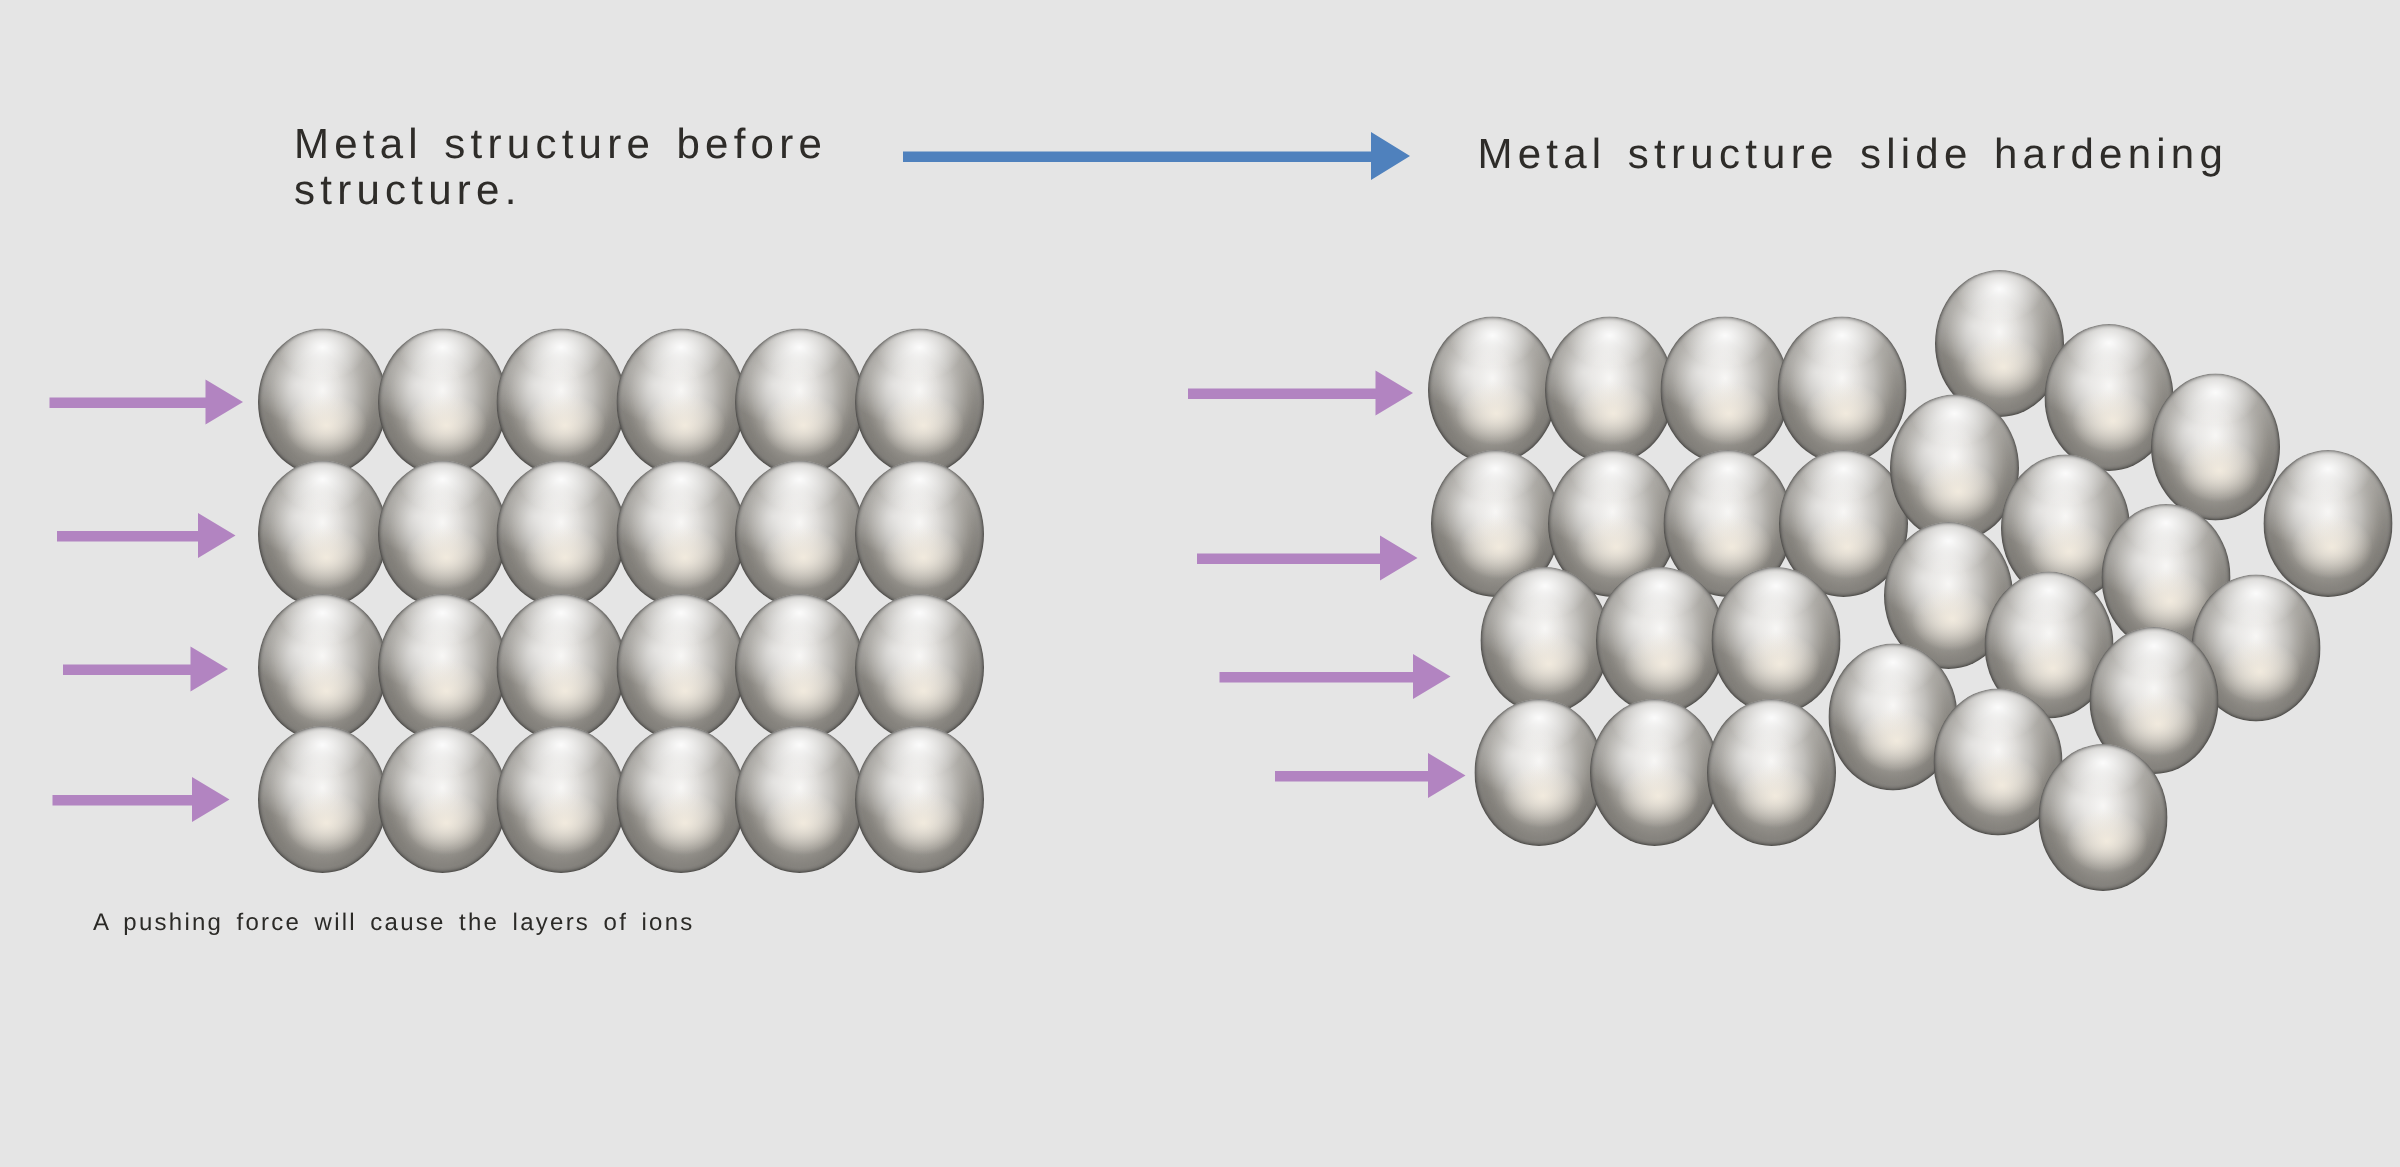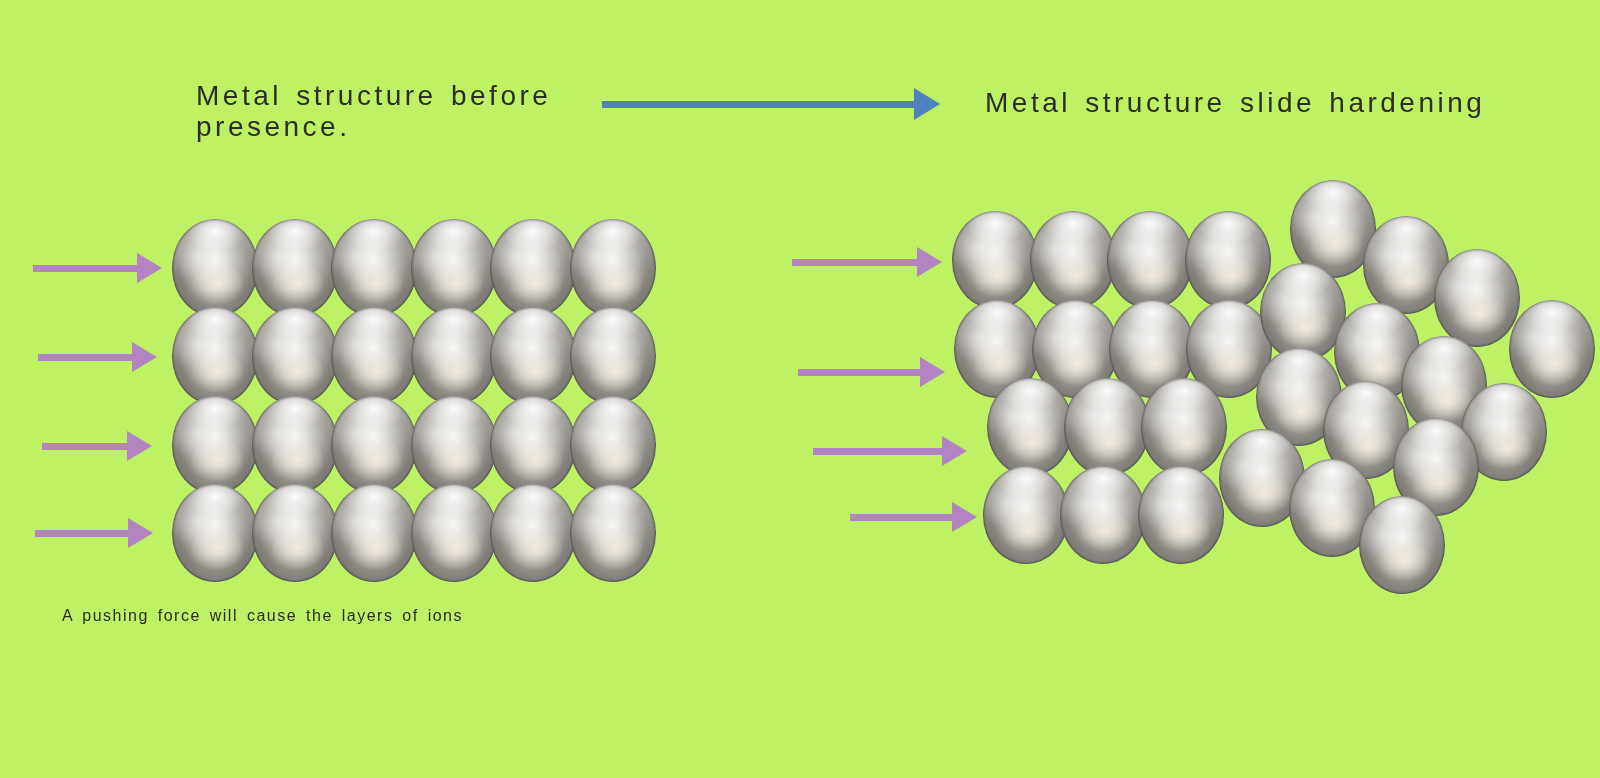--- a/index.html
+++ b/index.html
@@ -1,21 +1,21 @@
 <!DOCTYPE html>
 <html><head>
 <meta charset="utf-8">
 <style>
   html,body{margin:0;padding:0;}
   #canvas{
     position:relative;
     width:1600px;height:778px;
     overflow:hidden;
     font-family:"Liberation Sans", sans-serif;
-    background:#bef264;
+    background:#e5e5e5;
   }
   .title{
     position:absolute;
     font-size:28px;
     line-height:31px;
     letter-spacing:3.5px;
     word-spacing:3px;
     color:#2e2c29;
     white-space:nowrap;
   }
@@ -46,21 +46,21 @@
       inset 0 10px 14px rgba(255,255,255,.30);
   }
 </style>
 </head>
 <body>
 
 <div id="canvas">
 
   <div class="title" style="left:196px;top:80px;">
     <span>Metal structure before</span>
-    <span>presence.</span>
+    <span>structure.</span>
   </div>
 
   <div class="title" style="left:985px;top:87px;">
     <span>Metal structure slide hardening</span>
   </div>
 
   <div id="transition-arrow-slot"></div>
 
   <div id="left-structure">
       <div class="sphere" style="left: 172px; top: 219px; width: 86px; height: 98px;"></div>

